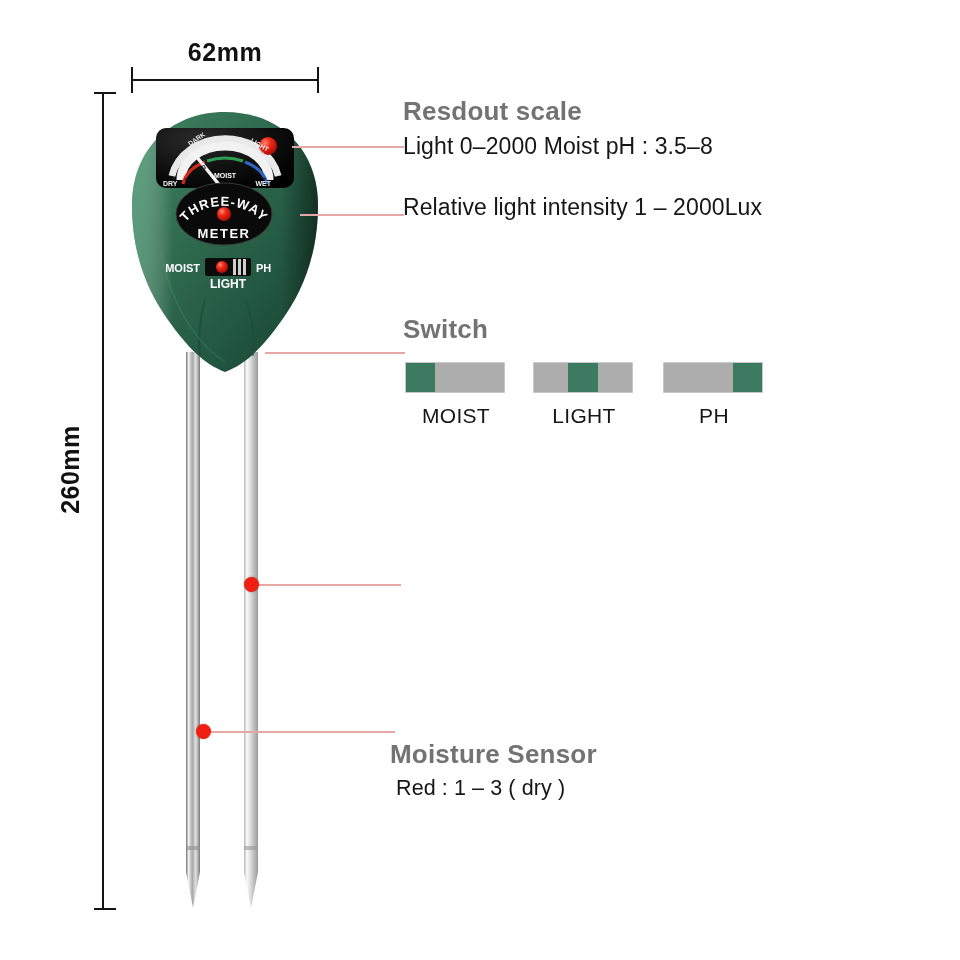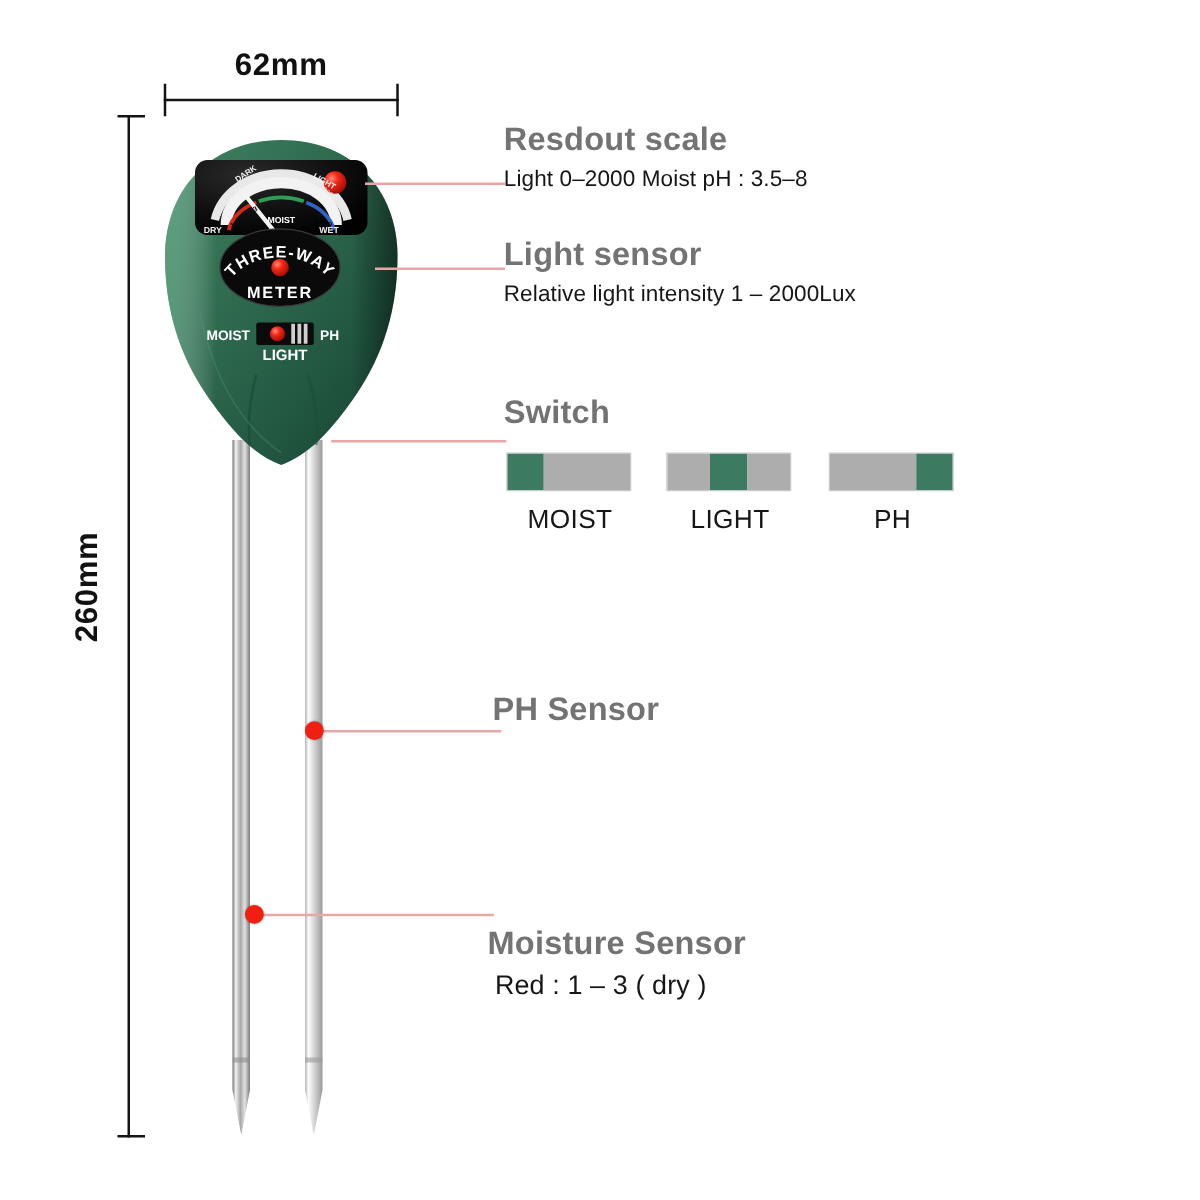--- a/index.html
+++ b/index.html
@@ -101,21 +101,21 @@
   .callout h3 {
     margin: 0;
     font-size: 26px;
     font-weight: 700;
     color: #737373;
     letter-spacing: 0.2px;
     white-space: nowrap;
   }
   .callout p {
     margin: 6px 0 0 0;
-    font-size: 18px;
+    font-size: 23px;
     font-weight: 400;
     color: #161616;
     white-space: nowrap;
     letter-spacing: 0.1px;
   }
   .callout p + p { margin-top: 6px; }
 
   #callout-readout  { left: 403px; top: 96px; }
   #callout-light    { left: 403px; top: 188px; }
   #callout-switch   { left: 403px; top: 314px; }
@@ -313,21 +313,20 @@
 
 <div class="leader-dot" style="left:244px; top:577px;"></div>
 <div class="leader-dot" style="left:196px; top:724px;"></div>
 
 <div class="callout" id="callout-readout">
   <h3>Resdout scale</h3>
   <p>Light 0–2000  Moist  pH : 3.5–8</p>
 </div>
 
 <div class="callout" id="callout-light">
-  <h3>Light sensor</h3>
   <p>Relative light intensity 1 – 2000Lux</p>
 </div>
 
 <div class="callout" id="callout-switch">
   <h3>Switch</h3>
 </div>
 
 <div class="switch-row">
   <div class="switch-item">
     <div class="switch-bar">
@@ -347,19 +346,18 @@
   <div class="switch-item">
     <div class="switch-bar">
       <div class="seg grey" style="width:70%"></div>
       <div class="seg green" style="width:30%"></div>
     </div>
     <div class="switch-name">PH</div>
   </div>
 </div>
 
 <div class="callout" id="callout-ph">
-  <h3>PH Sensor</h3>
 </div>
 
 <div class="callout" id="callout-moisture">
   <h3>Moisture Sensor</h3>
   <p>Red : 1 – 3 ( dry )</p>
 </div>
 
 </body></html>

